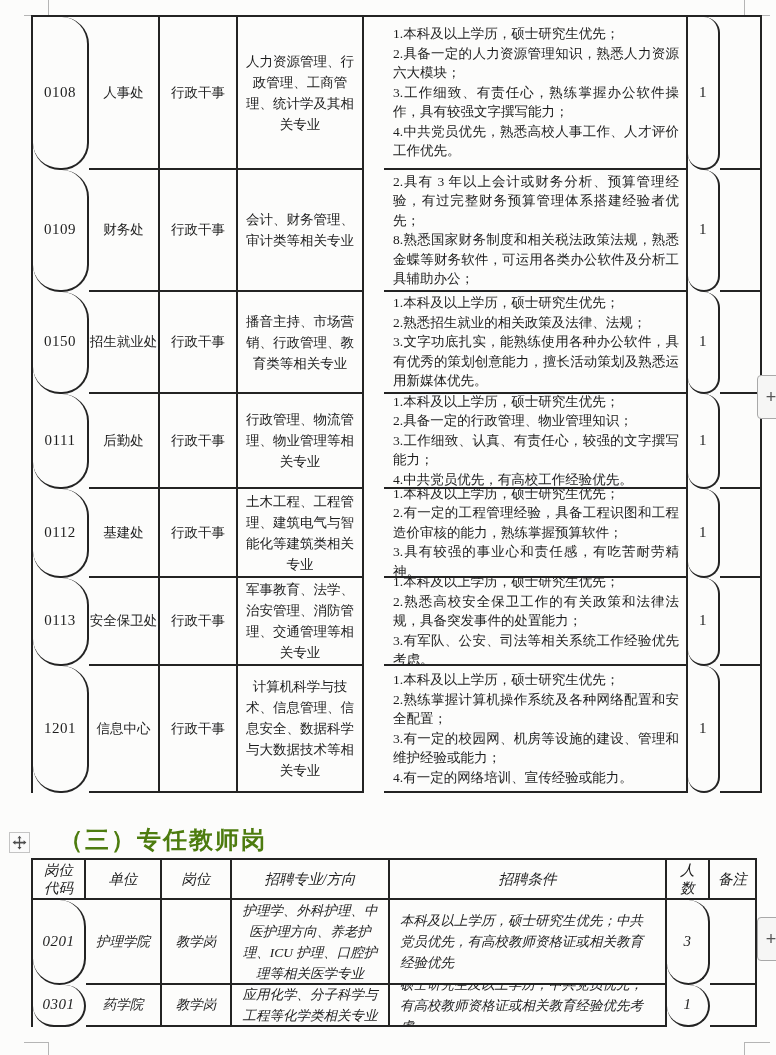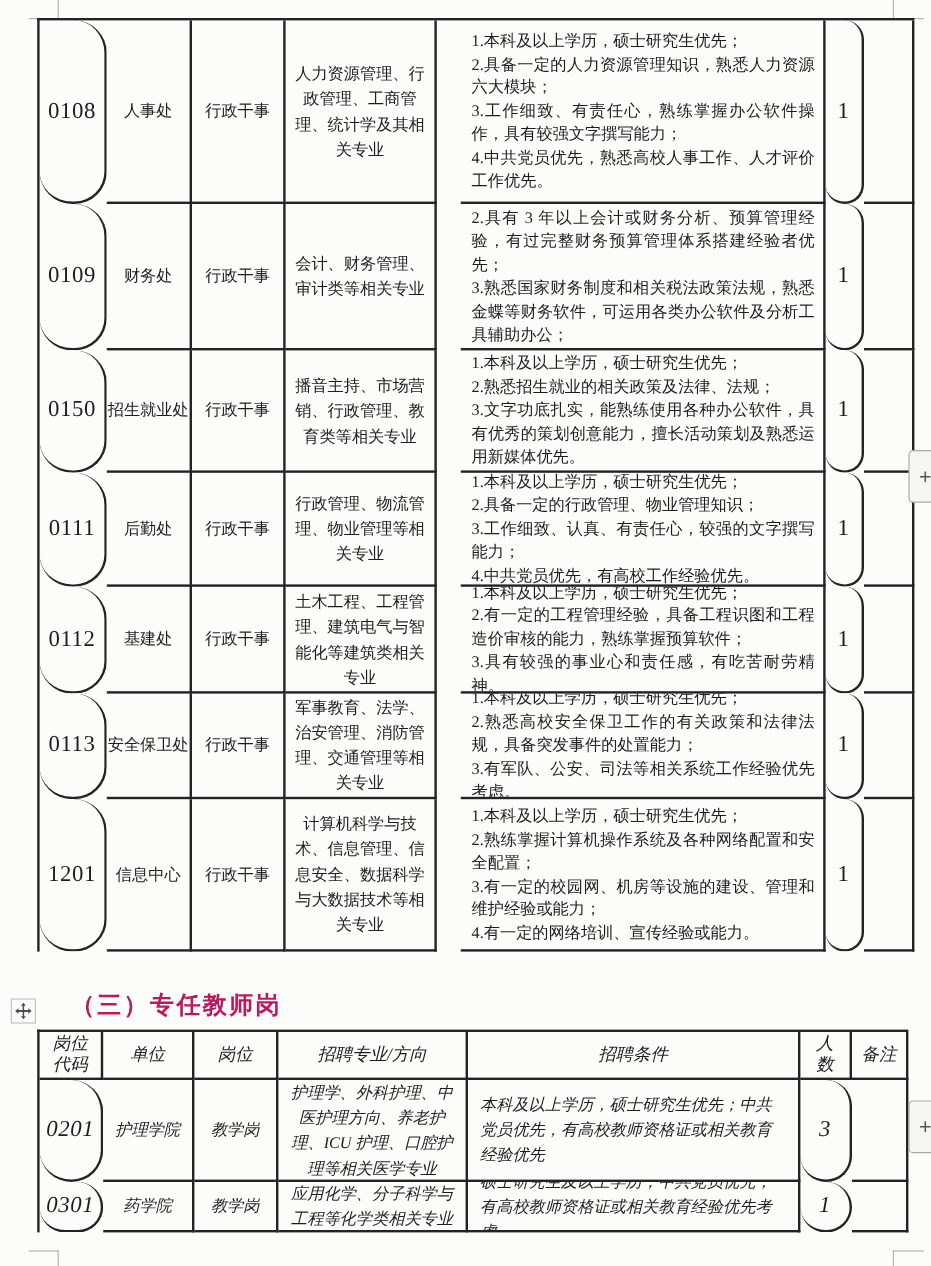--- a/index.html
+++ b/index.html
@@ -19,26 +19,26 @@
   #teacher-table{left:31px;top:858px;
       grid-template-columns:53px 76px 70px 158px 277px 43px 47px;
       grid-template-rows:40px 85px 42px;font-style:italic;}
   .cell{border-right:2px solid #232323;border-bottom:2px solid #232323;box-sizing:border-box;
         display:flex;flex-direction:column;justify-content:center;
         font-size:13.5px;line-height:19.5px;overflow:hidden;}
   .center{align-items:center;text-align:center;}
   .major{padding:10px 5px;line-height:21px;}
   .cond{padding:0 7px 0 9px;margin-left:20px;}
   .cond .cond-line{text-align:justify;}
-  .code,.count{font-size:19px;letter-spacing:.5px;border-radius:27px;}
+  .code,.count{font-size:15px;letter-spacing:.5px;border-radius:27px;}
   .head{font-size:14.5px;line-height:18px;padding:0 8px;}
   .tcond{padding:0 10px;text-align:left;line-height:21px;align-items:center;}
   
-  .section-heading{position:absolute;left:59px;top:824px;font-size:20px;font-weight:700;
-        letter-spacing:2px;color:#be185d;white-space:nowrap;}
+  .section-heading{position:absolute;left:59px;top:824px;font-size:24px;font-weight:700;
+        letter-spacing:2px;color:#4d7c0f;white-space:nowrap;}
   .move-handle{position:absolute;left:9px;top:832px;width:21px;height:21px;box-sizing:border-box;
         border:1px solid #c4c4c4;background:#fbfbfb;display:flex;align-items:center;justify-content:center;cursor:move;}
   .move-handle svg{width:15px;height:15px;}
   
   .plus-widget{position:absolute;right:-9px;width:28px;height:44px;box-sizing:border-box;
         border:1.5px solid #a9a9a9;border-radius:4px;background:#f6f6f5;
         display:flex;align-items:center;justify-content:center;
         font-size:18px;color:#555;font-family:"Liberation Sans","DejaVu Sans",sans-serif;}
   .pw1{top:375px;}
   .pw2{top:917px;}
@@ -66,21 +66,21 @@
       </div>
       <div class="cell center count">1</div>
       <div class="cell center"></div>
       <div class="cell center code">0109</div>
       <div class="cell center">财务处</div>
       <div class="cell center">行政干事</div>
       <div class="cell center major">会计、财务管理、审计类等相关专业</div>
       <div class="cell cond">
         <div class="cond-line">1.本科及以上学历，硕士研究生优先；</div>
         <div class="cond-line">2.具有 3 年以上会计或财务分析、预算管理经验，有过完整财务预算管理体系搭建经验者优先；</div>
-        <div class="cond-line">3.熟悉国家财务制度和相关税法政策法规，熟悉金蝶等财务软件，可运用各类办公软件及分析工具辅助办公；</div>
+        <div class="cond-line">8.熟悉国家财务制度和相关税法政策法规，熟悉金蝶等财务软件，可运用各类办公软件及分析工具辅助办公；</div>
         <div class="cond-line">4.具有中级会计师证书者优先考虑。</div>
       </div>
       <div class="cell center count">1</div>
       <div class="cell center"></div>
       <div class="cell center code">0150</div>
       <div class="cell center">招生就业处</div>
       <div class="cell center">行政干事</div>
       <div class="cell center major">播音主持、市场营销、行政管理、教育类等相关专业</div>
       <div class="cell cond">
         <div class="cond-line">1.本科及以上学历，硕士研究生优先；</div>

